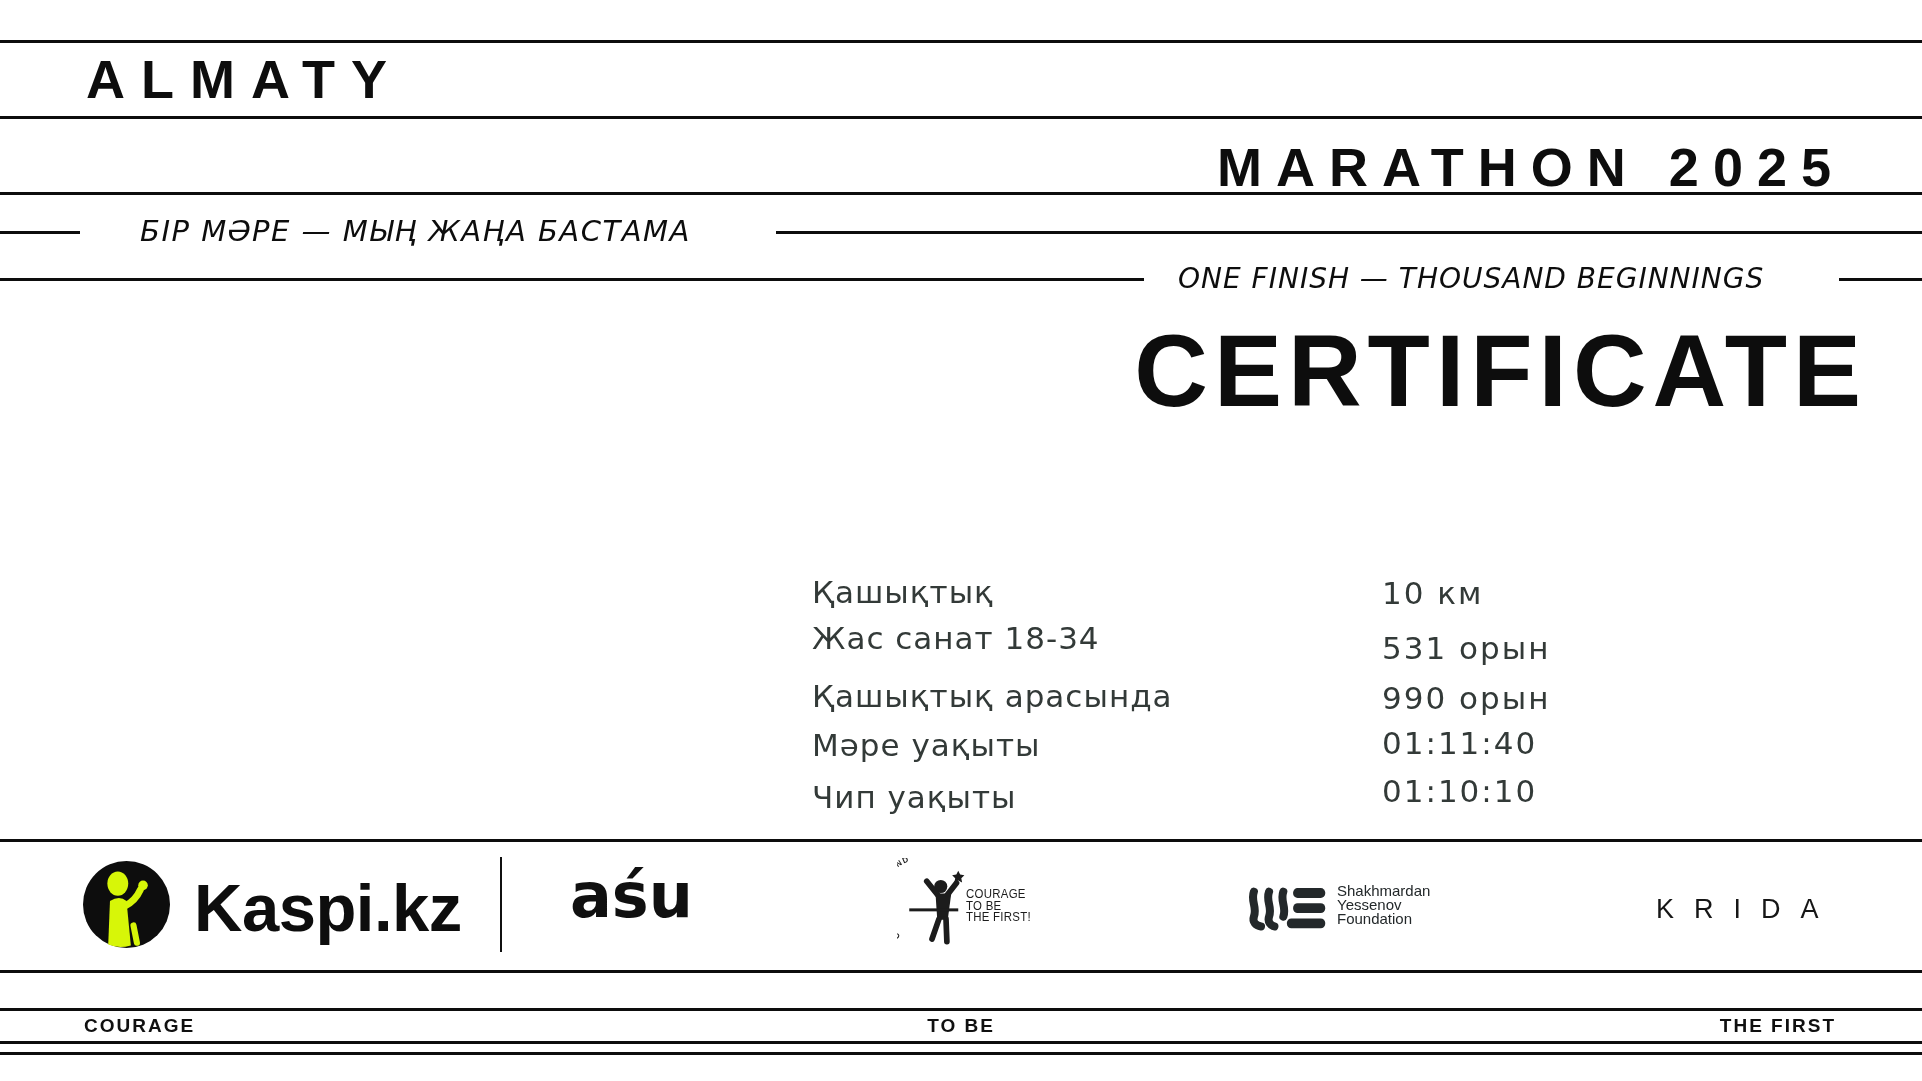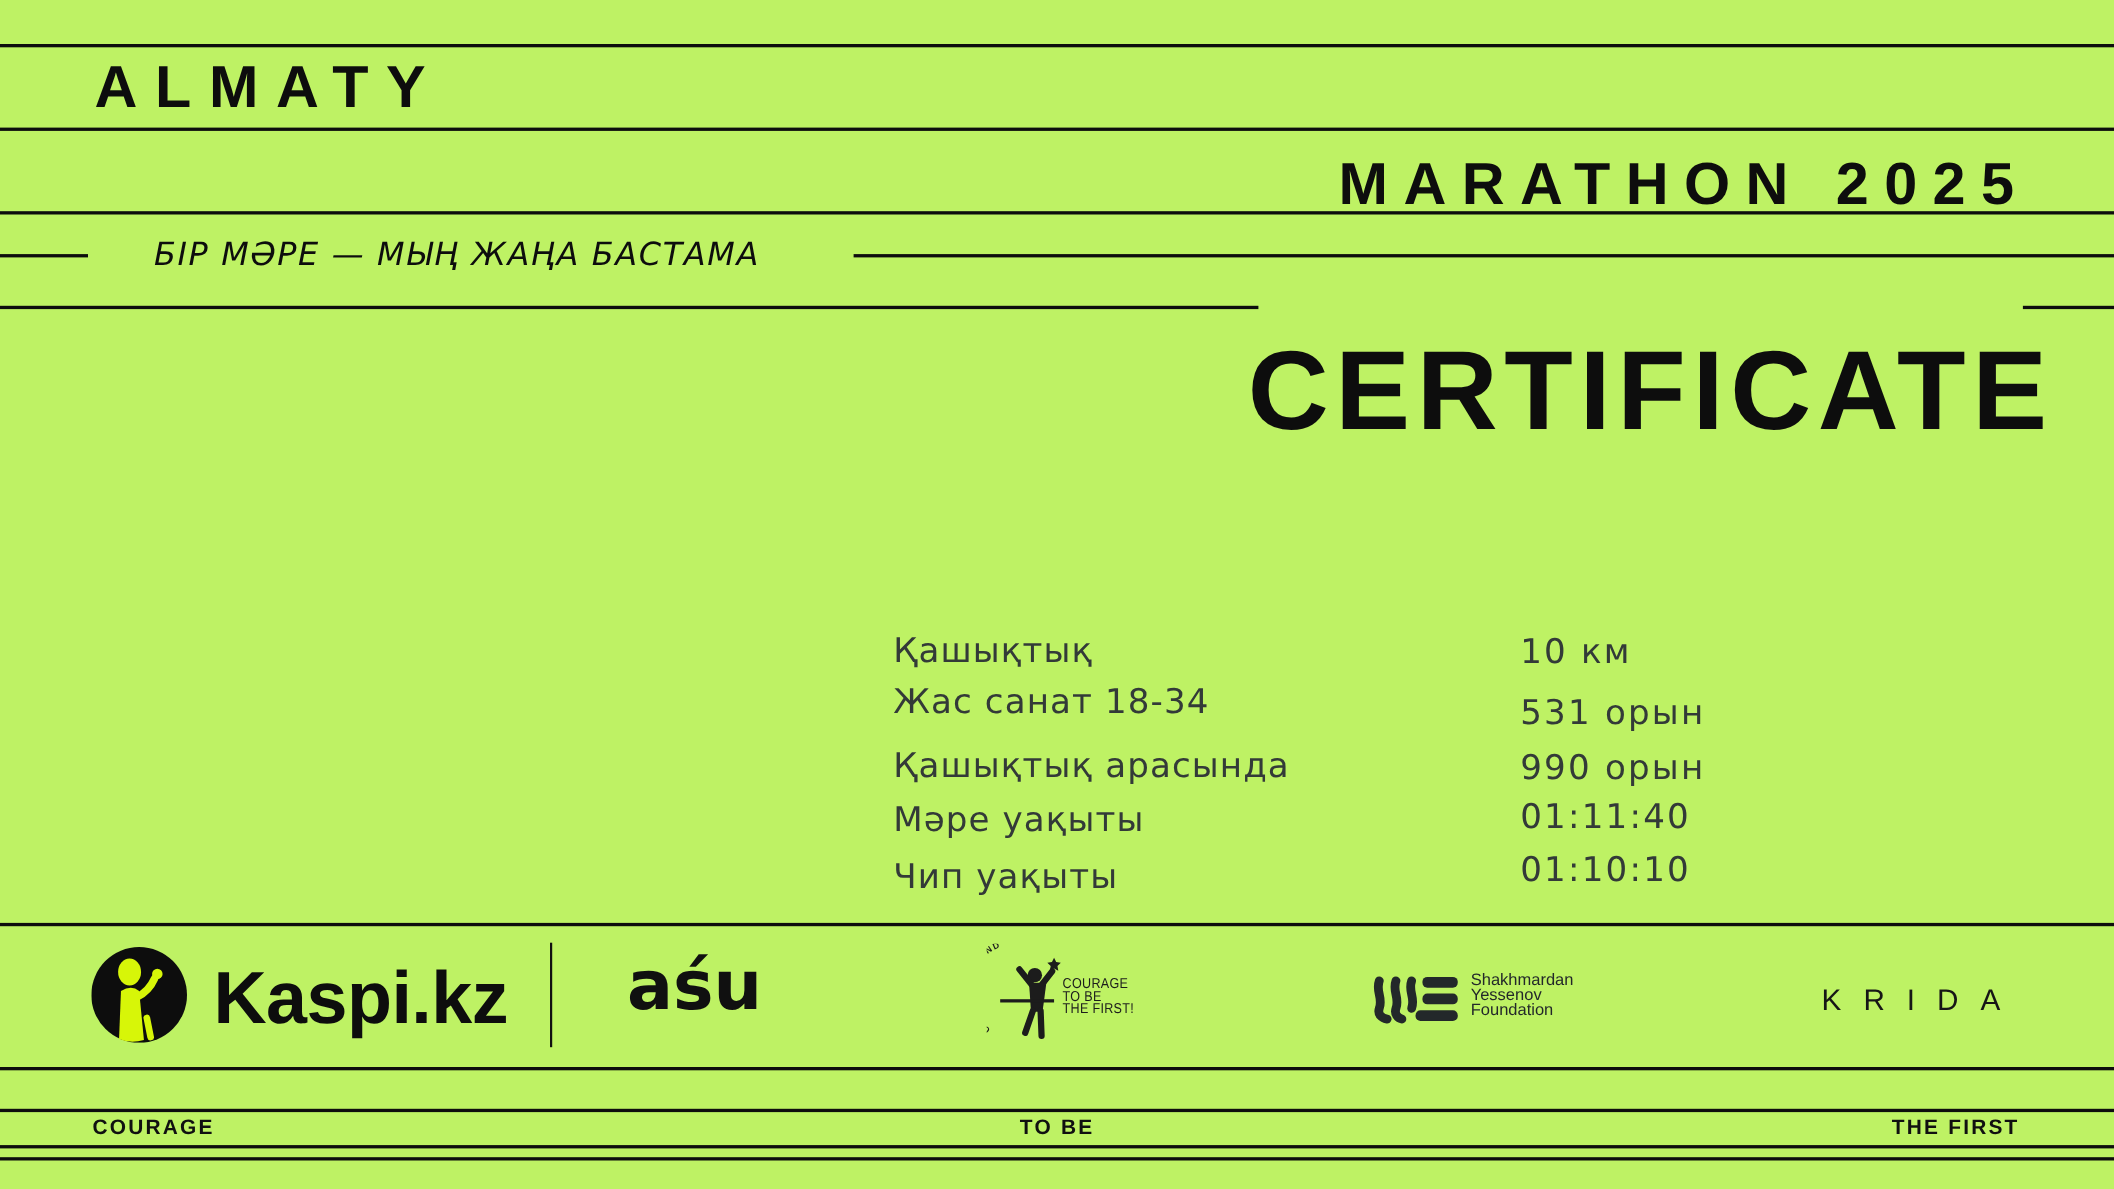--- a/index.html
+++ b/index.html
@@ -1,37 +1,37 @@
 <!DOCTYPE html>
 <html><head>
 <meta charset="utf-8">
 <style>
   html,body{margin:0;padding:0;background:#222;}
   .cert{
     position:relative;width:1922px;height:1081px;overflow:hidden;
-    background:#bef264;color:#0d0d0d;
+    background:#ffffff;color:#0d0d0d;
     font-family:"DejaVu Sans","Liberation Sans",sans-serif;
   }
   .hline{position:absolute;left:0;background:#0d0d0d;height:3px;}
   .full{left:0;right:0;}
   
   .city{position:absolute;left:86px;top:52px;font-family:"Liberation Sans",sans-serif;
         font-weight:700;font-size:54px;line-height:1;letter-spacing:16px;}
   .event{position:absolute;right:77px;top:140px;font-family:"Liberation Sans",sans-serif;
         font-weight:700;font-size:54px;line-height:1;letter-spacing:14px;white-space:nowrap;}
   .tag{position:absolute;font-style:italic;font-weight:500;white-space:nowrap;line-height:1;}
   .tag-kk{left:140px;top:217px;font-size:29px;letter-spacing:1.5px;}
   .tag-en{left:1178px;top:265px;font-size:28px;letter-spacing:1px;}
   .rule{position:absolute;height:3px;background:#0d0d0d;}
   .rule-kk-l{left:0;width:80px;top:231px;}
   .rule-kk-r{left:776px;right:0;top:231px;}
   .rule-en-l{left:0;width:1144px;top:278px;}
   .rule-en-r{left:1839px;right:0;top:278px;}
   
-  .title{position:absolute;right:55px;top:304px;font-family:"Liberation Sans",sans-serif;
+  .title{position:absolute;right:55px;top:320px;font-family:"Liberation Sans",sans-serif;
         font-weight:700;font-size:102px;line-height:1;letter-spacing:6px;white-space:nowrap;}
   .name{position:absolute;left:812px;top:486px;font-weight:700;font-size:41px;
         line-height:1;letter-spacing:1px;color:#2f3536;white-space:nowrap;}
   
   .lbl,.val{position:absolute;font-size:31px;line-height:1.2;color:#333a38;
         letter-spacing:1px;white-space:nowrap;}
   .lbl{left:812px;}
   .val{left:1382px;letter-spacing:2px;}
   .r1{top:574px}.r2{top:620px}.r3{top:678px}.r4{top:727px}.r5{top:779px}
   .v1{top:575px}.v2{top:630px}.v3{top:680px}.v4{top:725px}.v5{top:773px}
@@ -68,20 +68,21 @@
   <div class="hline full" style="top:192px"></div>
 
   <div class="city">ALMATY</div>
   <div class="event">MARATHON 2025</div>
 
   <div class="rule rule-kk-l"></div>
   <div class="tag tag-kk">БІР МӘРЕ — МЫҢ ЖАҢА БАСТАМА</div>
   <div class="rule rule-kk-r"></div>
 
   <div class="rule rule-en-l"></div>
+  <div class="tag tag-en">ONE FINISH — THOUSAND BEGINNINGS</div>
   <div class="rule rule-en-r"></div>
 
   <div class="title">CERTIFICATE</div>
 
   <div class="lbl r1">Қашықтық</div>
   <div class="val v1">10 км</div>
 
   <div class="lbl r2">Жас санат 18-34</div>
   <div class="val v2">531 орын</div>
 

